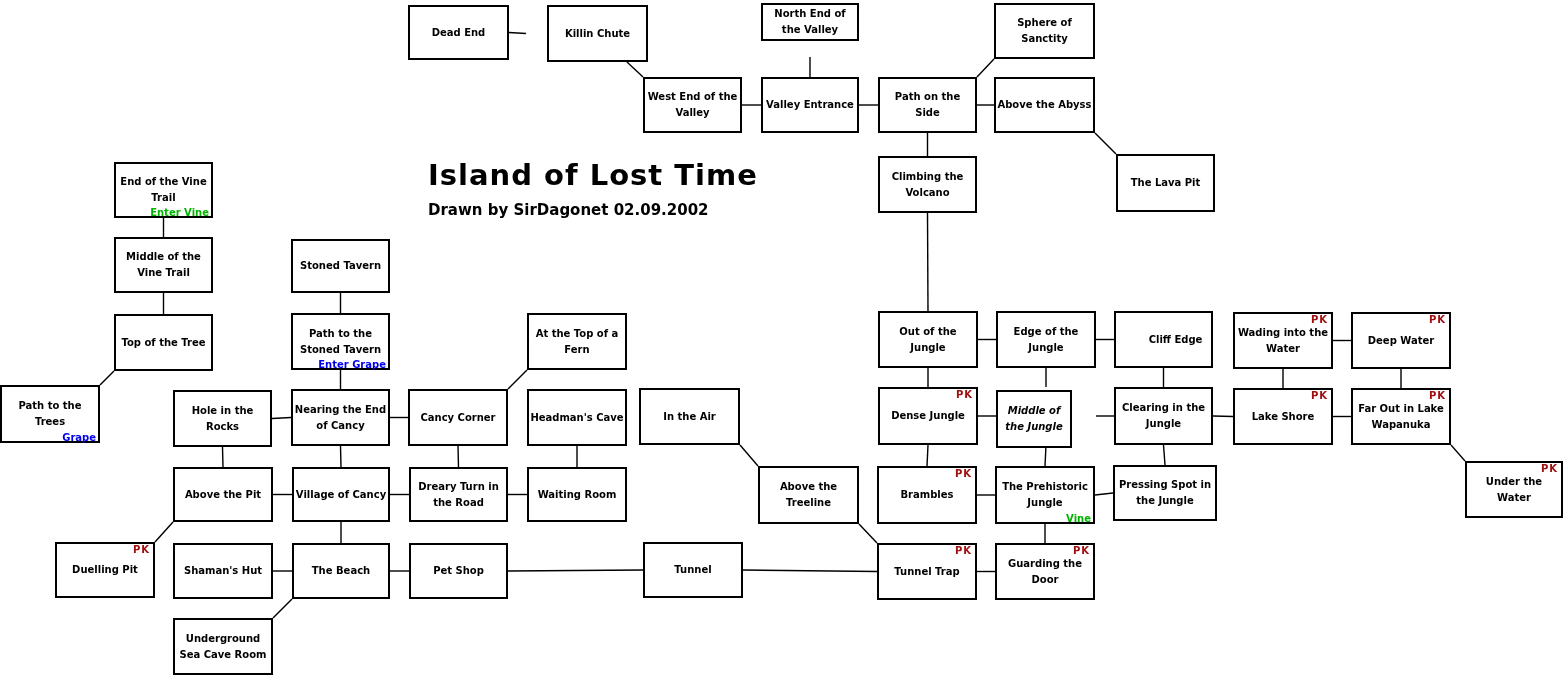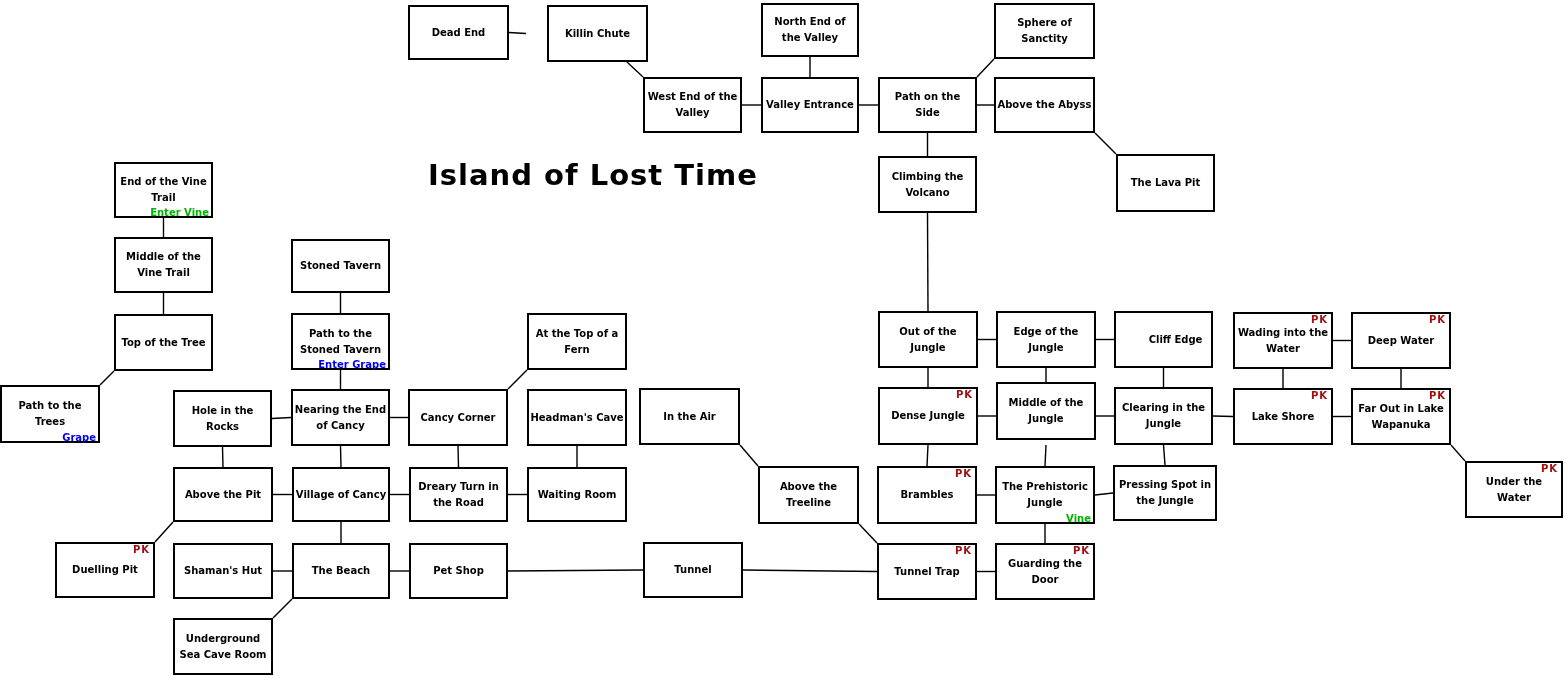--- a/index.html
+++ b/index.html
@@ -82,21 +82,21 @@
       <line x1="1095" y1="495" x2="1113" y2="493" stroke="#000000" stroke-width="1.4"></line>
       <line x1="1451" y1="445" x2="1465" y2="461" stroke="#000000" stroke-width="1.4"></line>
     </svg>
   <div id="rooms">
       <div class="room" style="left: 408px; top: 5px; width: 101px; height: 55px;">
         <span class="label">Dead End</span>
       </div>
       <div class="room" style="left: 526px; top: 5px; width: 101px; height: 57px; margin-left: 21px;">
         <span class="label">Killin Chute</span>
       </div>
-      <div class="room" style="left: 761px; top: 3px; width: 98px; height: 54px;">
+      <div class="room" style="left: 761px; top: 3px; width: 98px; height: 38px;">
         <span class="label">North End of the Valley</span>
       </div>
       <div class="room" style="left: 994px; top: 3px; width: 101px; height: 56px;">
         <span class="label">Sphere of Sanctity</span>
       </div>
       <div class="room" style="left: 643px; top: 77px; width: 99px; height: 56px;">
         <span class="label">West End of the Valley</span>
       </div>
       <div class="room" style="left: 761px; top: 77px; width: 98px; height: 56px;">
         <span class="label">Valley Entrance</span>
@@ -181,21 +181,21 @@
         <span class="label">Wading into the Water</span>
       </div>
       <div class="room" style="left: 1351px; top: 312px; width: 100px; height: 57px;">
         <span class="pk" style="color: rgb(160, 16, 16);">PK</span>
         <span class="label">Deep Water</span>
       </div>
       <div class="room" style="left: 878px; top: 387px; width: 100px; height: 58px;">
         <span class="pk" style="color: rgb(160, 16, 16);">PK</span>
         <span class="label">Dense Jungle</span>
       </div>
-      <div class="room" style="left: 996px; top: 382px; width: 100px; height: 58px;">
+      <div class="room" style="left: 996px; top: 390px; width: 76px; height: 58px; font-style: italic;">
         <span class="label">Middle of the Jungle</span>
       </div>
       <div class="room" style="left: 1114px; top: 387px; width: 99px; height: 58px;">
         <span class="label">Clearing in the Jungle</span>
       </div>
       <div class="room" style="left: 1233px; top: 388px; width: 100px; height: 57px;">
         <span class="pk" style="color: rgb(160, 16, 16);">PK</span>
         <span class="label">Lake Shore</span>
       </div>
       <div class="room" style="left: 1351px; top: 388px; width: 100px; height: 57px;">
@@ -241,15 +241,16 @@
         <span class="pk" style="color: rgb(160, 16, 16);">PK</span>
         <span class="label">Guarding the Door</span>
       </div>
       <div class="room" style="left: 173px; top: 618px; width: 100px; height: 57px;">
         <span class="label">Underground Sea Cave Room</span>
       </div>
     </div>
 
   <div class="title-block">
     <div class="map-title">Island of Lost Time</div>
+    <div class="map-credit">Drawn by SirDagonet  02.09.2002</div>
   </div>
 
 </div>
 
 </body></html>

